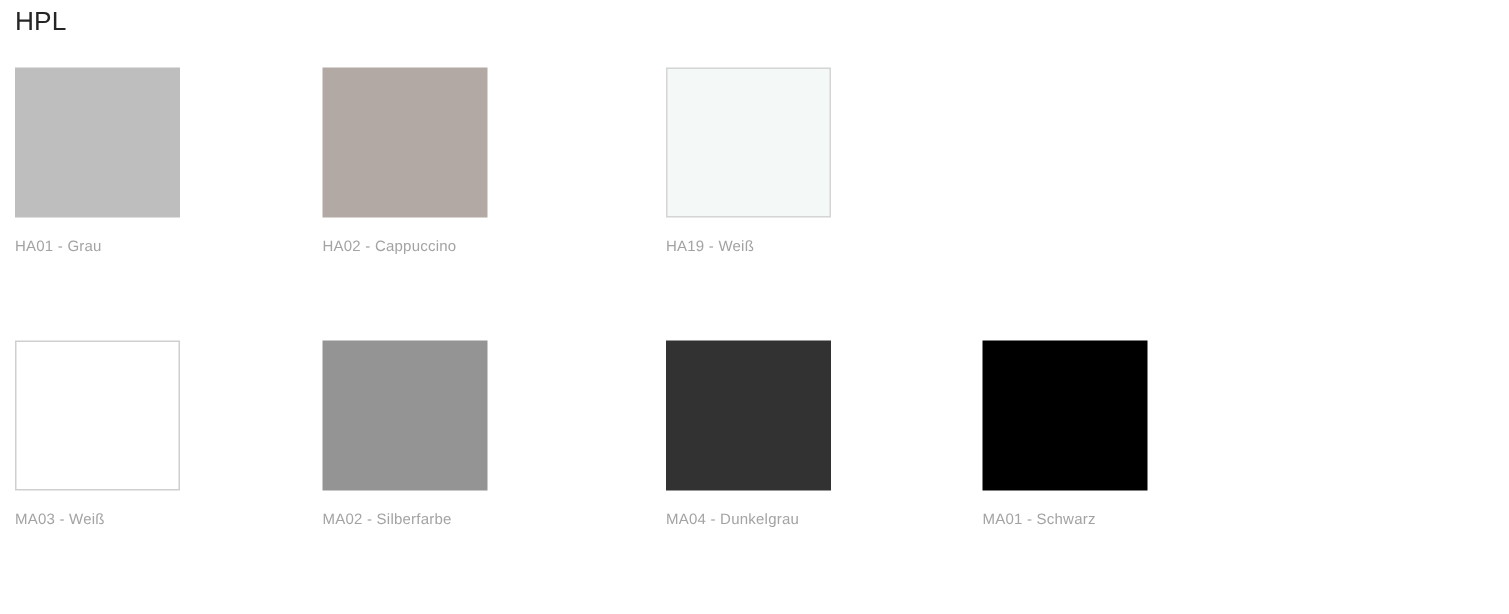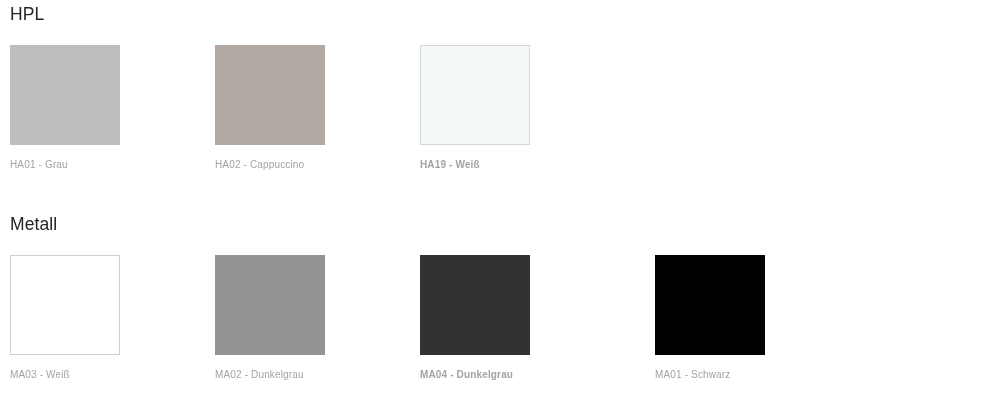--- a/index.html
+++ b/index.html
@@ -52,21 +52,21 @@
   }
 
   .swatch-item {
     position: absolute;
     top: 0;
     width: 140px;
   }
 
   .swatch-item[data-col="0"] { left: 10px; }
   .swatch-item[data-col="1"] { left: 215px; }
-  .swatch-item[data-col="2"] { left: 420px; font-weight: bold; }
+  .swatch-item[data-col="2"] { left: 444px; }
   .swatch-item[data-col="3"] { left: 627px; padding-left: 28px; }
 
   .swatch-chip {
     width: 110px;
     height: 100px;
     display: block;
     box-sizing: border-box;
     background: #cccccc;
   }
 
@@ -109,32 +109,31 @@
 
       <div class="swatch-item" data-col="2">
         <span class="swatch-chip has-border" style="background-color: rgb(244, 248, 247);"></span>
         <div class="swatch-label">HA19 - Weiß</div>
       </div>
 
     </div>
   </div>
 
   <div class="section section-metal">
-    <h2 class="section-title">Metall</h2>
 
     <div class="swatch-row">
 
       <div class="swatch-item" data-col="0">
         <span class="swatch-chip has-border-strong" style="background-color: rgb(255, 255, 255);"></span>
         <div class="swatch-label">MA03 - Weiß</div>
       </div>
 
       <div class="swatch-item" data-col="1">
         <span class="swatch-chip" style="background-color: rgb(148, 148, 148);"></span>
-        <div class="swatch-label">MA02 - Dunkelgrau</div>
+        <div class="swatch-label">MA02 - Silberfarbe</div>
       </div>
 
       <div class="swatch-item" data-col="2">
         <span class="swatch-chip" style="background-color: rgb(50, 50, 50);"></span>
         <div class="swatch-label">MA04 - Dunkelgrau</div>
       </div>
 
       <div class="swatch-item" data-col="3">
         <span class="swatch-chip" style="background-color: rgb(0, 0, 0);"></span>
         <div class="swatch-label">MA01 - Schwarz</div>

